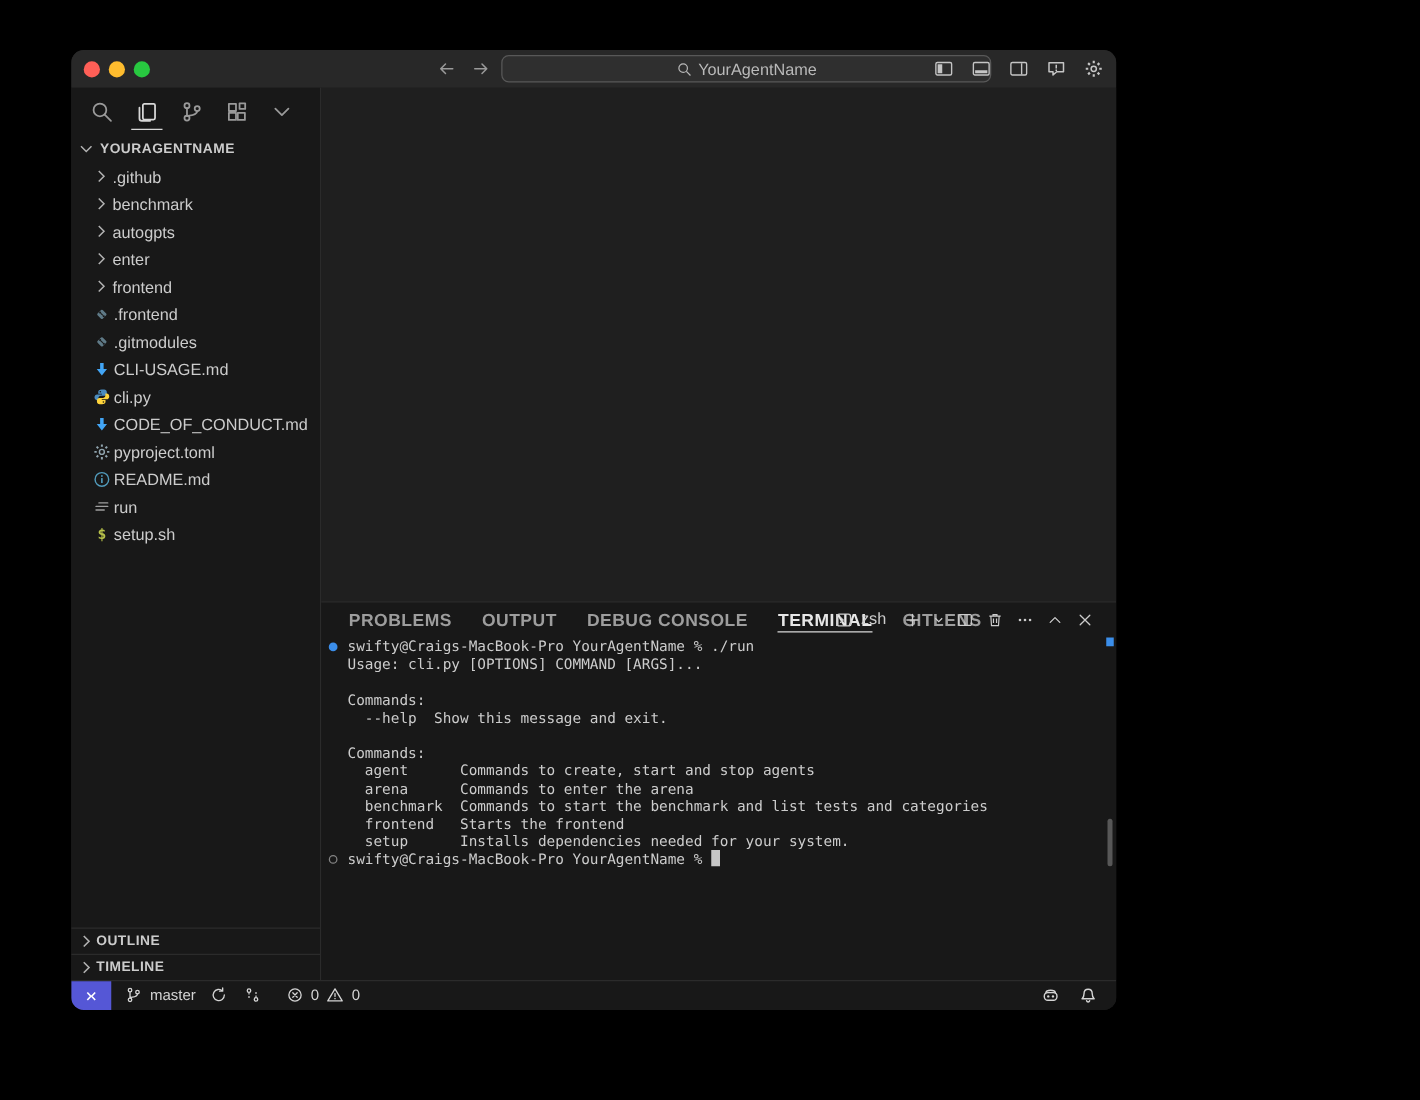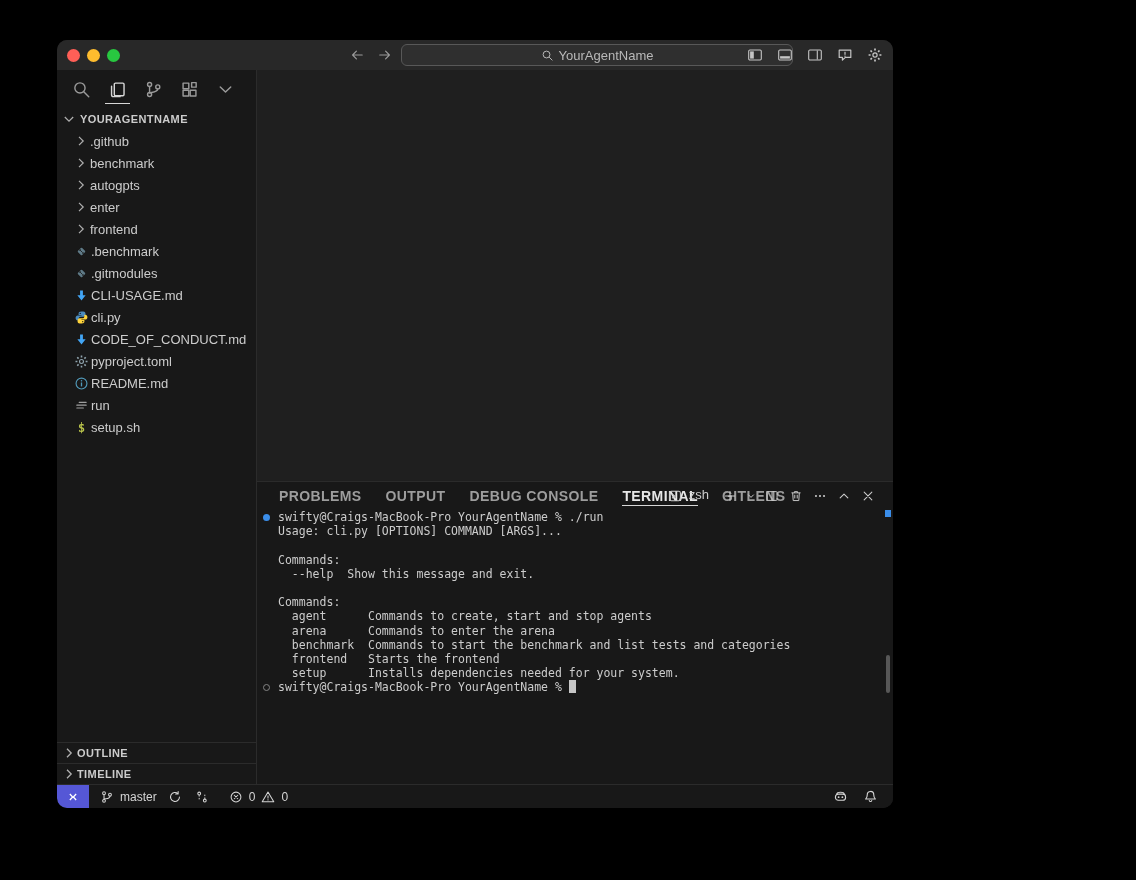--- a/index.html
+++ b/index.html
@@ -93,21 +93,21 @@
   .cursor { display:inline-block; width:7px; height:13px; background:#c6c6c6;
     vertical-align:-2px; }
   .overview-tick { position:absolute; right:2px; top:28px; width:6px; height:7px;
     background:#3b8eea; }
   .scroll-thumb { position:absolute; right:3px; top:173px; width:4px; height:38px;
     background:rgba(140,140,140,.55); border-radius:2px; }
 
   
   .statusbar { position:absolute; bottom:0; left:0; right:0; height:24px;
     background:#181818; border-top:1px solid #2b2b2b; display:flex;
-    align-items:center; color:#d4d4d4; font-size:12px; }
+    color:#d4d4d4; font-size:12px; }
   .remote-chip { width:32px; height:24px; display:flex; align-items:center;
     justify-content:center; color:#fff; border-bottom-left-radius:10px; }
   .remote-chip svg { width:14px; height:14px; }
   .sb-item { display:flex; align-items:center; gap:4px; margin-left:9px; height:22px; }
   .sb-item svg { width:14px; height:14px; }
   .sb-right { margin-left:auto; display:flex; align-items:center; gap:12px;
     padding-right:14px; }
   .sb-right svg { width:15px; height:15px; }
 </style>
 </head>
@@ -269,21 +269,21 @@
 
         <div class="tree-row tree-item">
           <span class="fileicon" style="color: rgb(95, 122, 135);">
               <svg viewBox="0 0 16 16">
                 <rect x="4.9" y="4.9" width="6.2" height="6.2" rx="1" transform="rotate(45 8 8)" fill="currentColor"></rect>
                 <circle cx="6.5" cy="6.5" r=".9" fill="#181818"></circle>
                 <circle cx="9.6" cy="9.6" r=".9" fill="#181818"></circle>
                 <path d="M7.1 7.1l1.8 1.8" stroke="#181818" stroke-width=".9"></path>
               </svg>
             </span>
-          <span class="tree-label">.benchmark</span>
+          <span class="tree-label">.frontend</span>
         </div>
         <div class="tree-row tree-item">
           <span class="fileicon" style="color: rgb(95, 122, 135);">
               <svg viewBox="0 0 16 16">
                 <rect x="4.9" y="4.9" width="6.2" height="6.2" rx="1" transform="rotate(45 8 8)" fill="currentColor"></rect>
                 <circle cx="6.5" cy="6.5" r=".9" fill="#181818"></circle>
                 <circle cx="9.6" cy="9.6" r=".9" fill="#181818"></circle>
                 <path d="M7.1 7.1l1.8 1.8" stroke="#181818" stroke-width=".9"></path>
               </svg>
             </span>

